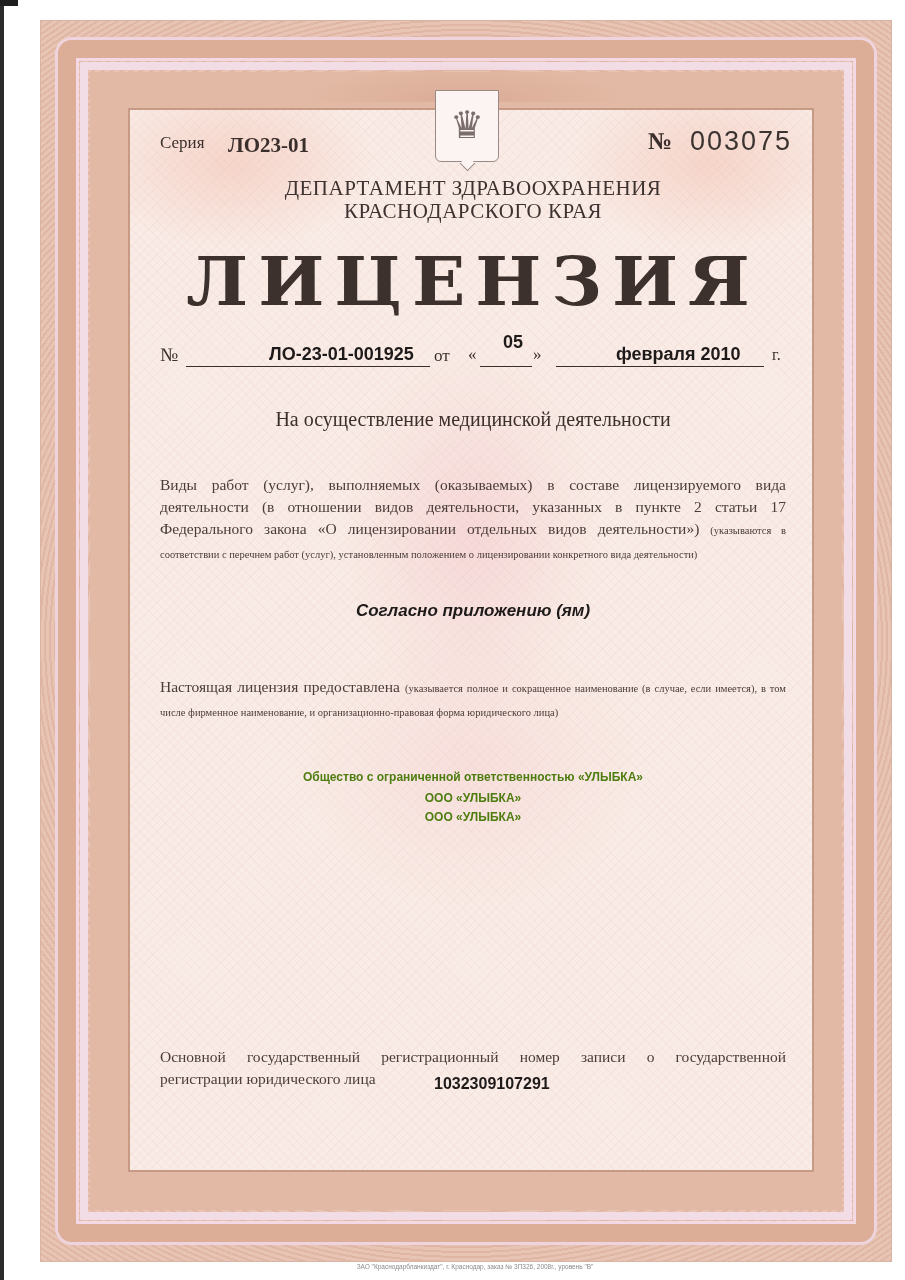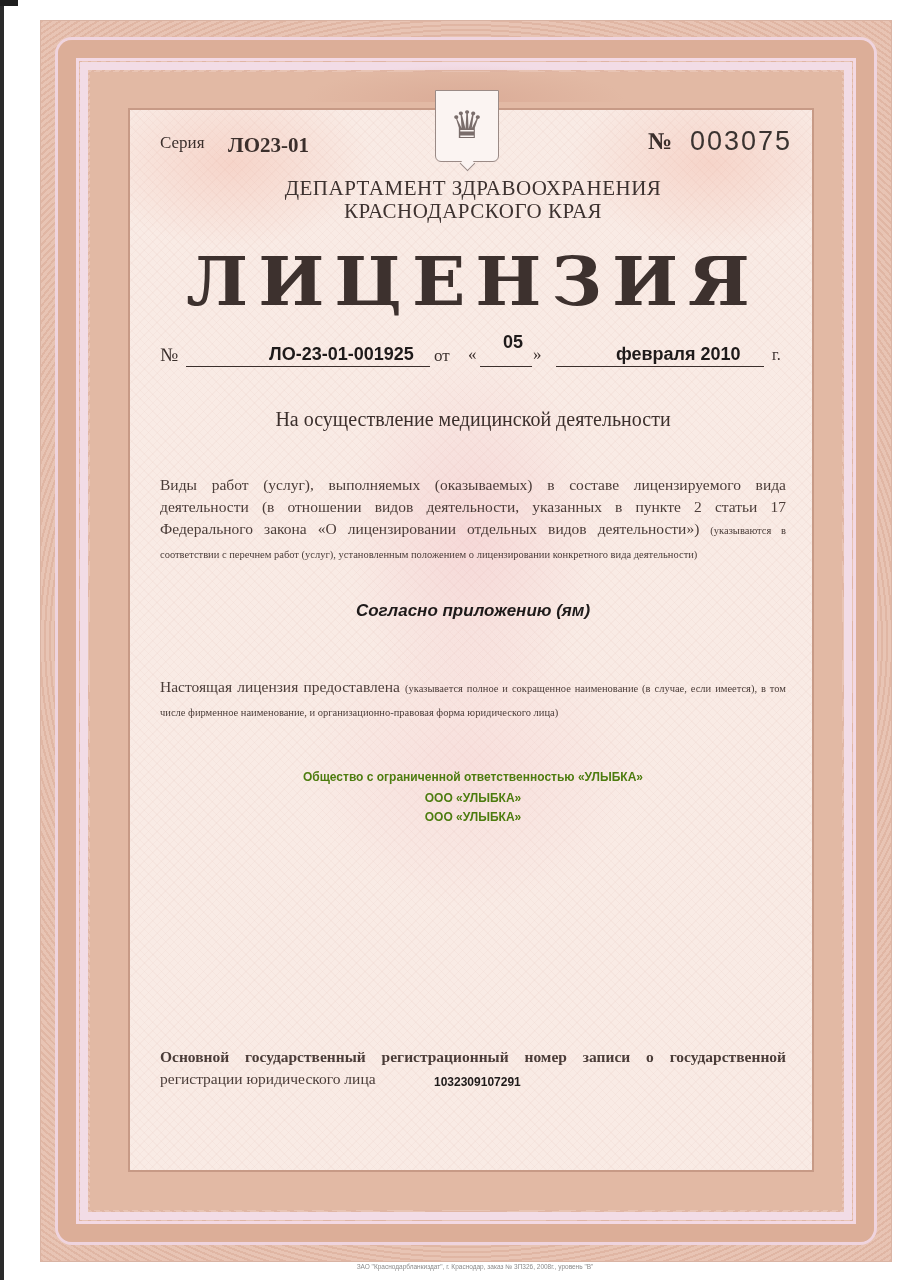--- a/index.html
+++ b/index.html
@@ -106,21 +106,21 @@
 
   .agreement {
     left: 160px; top: 601px; width: 626px; text-align: center;
     font-family: "Liberation Sans", sans-serif; font-weight: bold; font-size: 17px; color: #1e1a1a; font-style: italic;
   }
   .org { left: 160px; width: 686px; text-align: center; font-family: "Liberation Sans", sans-serif; font-weight: bold; font-size: 12px; color: #4d7c0f; }
   .org1 { top: 770px; left: 130px; }
   .org2 { top: 791px; left: 130px; }
   .org3 { top: 810px; left: 130px; }
 
-  .ogrn-value { left: 434px; top: 1075px; font-family: "Liberation Sans", sans-serif; font-weight: bold; font-size: 12px; color: #1e1a1a; }
+  .ogrn-value { left: 434px; top: 1075px; font-family: "Liberation Sans", sans-serif; font-weight: bold; font-size: 16px; color: #1e1a1a; }
 
   .printer { left: 300px; top: 1263px; width: 350px; text-align: center; font-family: "Liberation Sans", sans-serif; font-size: 6.5px; color: #8a8a8a; }
 </style>
 </head>
 <body>
 
 <div class="left-shadow"></div>
 <div class="left-shadow-top"></div>
 
 <div class="border-outer"></div>
@@ -169,18 +169,18 @@
 <div class="para para-big" style="top:676px;">
   <span>Настоящая лицензия предоставлена</span>
   <span class="small">(указывается полное и сокращенное наименование (в случае, если имеется), в том числе фирменное наименование, и организационно-правовая форма юридического лица)</span>
 </div>
 
 <div class="t org org1">Общество с ограниченной ответственностью «УЛЫБКА»</div>
 <div class="t org org2">ООО «УЛЫБКА»</div>
 <div class="t org org3">ООО «УЛЫБКА»</div>
 
 <div class="para para-big" style="top:1046px;">
-  <div style="text-align:justify; text-align-last:justify;font-weight:bold;">Основной государственный регистрационный номер записи о государственной</div>
+  <div style="text-align:justify; text-align-last:justify;">Основной государственный регистрационный номер записи о государственной</div>
   <div>регистрации юридического лица</div>
 </div>
 <div class="t ogrn-value">1032309107291</div>
 
 <div class="t printer">ЗАО "Краснодарбланкиздат", г. Краснодар, заказ № 3П326, 2008г., уровень "В"</div>
 
 </body></html>

